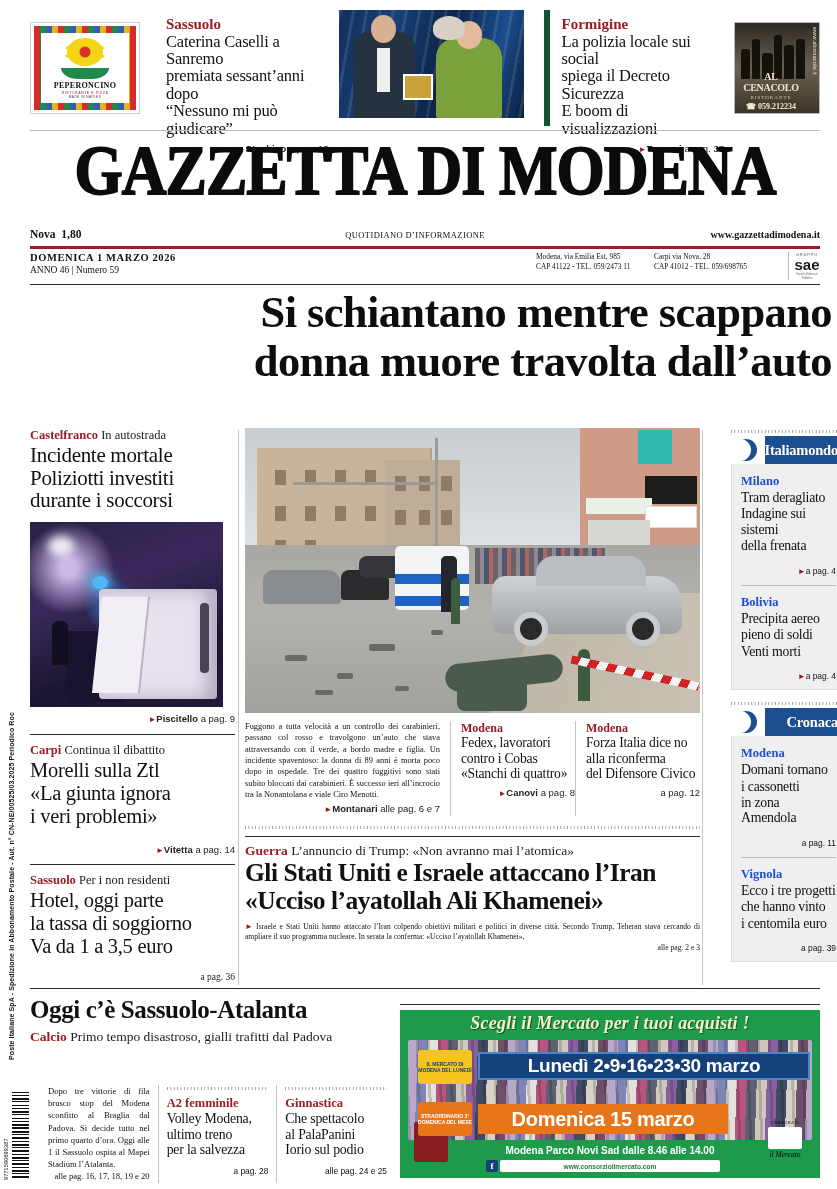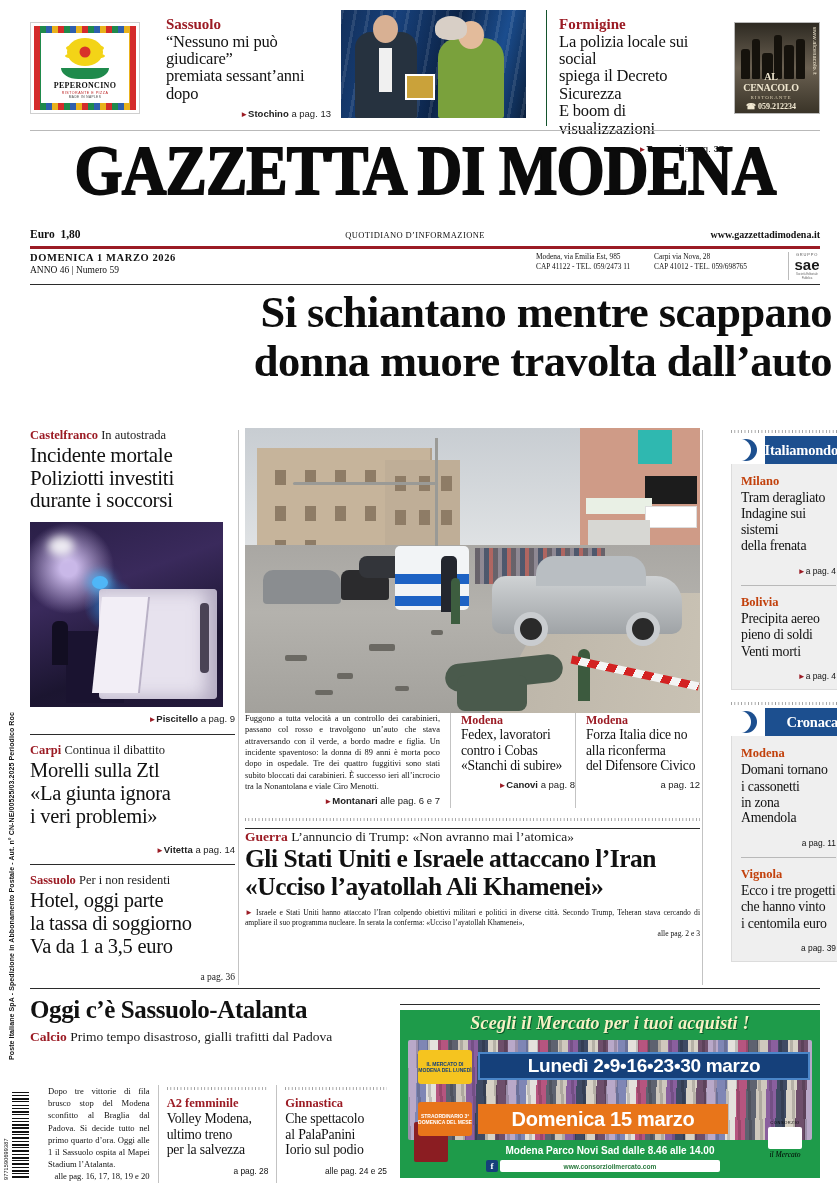--- a/index.html
+++ b/index.html
@@ -40,21 +40,21 @@
       width:30px; height:22px; border-radius:50%; background:#f3d417;
       box-shadow: 0 0 0 3px #f3d417, -12px -4px 0 -8px #f3d417, 12px -4px 0 -8px #f3d417,
                   -14px 4px 0 -9px #f3d417, 14px 4px 0 -9px #f3d417; }
   .pep-sun::after { content:""; position:absolute; left:50%; top:50%; transform:translate(-50%,-50%);
       width:11px; height:11px; border-radius:50%; background:#d8332a; }
   .pep-leaf { width:48px; height:11px; background:#1f8a4c; border-radius:0 0 22px 22px / 0 0 14px 14px; margin-top:1px; }
   .pep-name { font-family:"Liberation Serif",serif; font-weight:bold; font-size:8px; letter-spacing:.3px; color:#111; margin-top:2px; }
   .pep-sub { font-family:"Liberation Sans",sans-serif; font-size:3.6px; letter-spacing:.5px; color:#b22; margin-top:1px; }
   .pep-sub2 { font-family:"Liberation Sans",sans-serif; font-size:3.2px; letter-spacing:.4px; color:#444; }
 
-  .top-col { flex:1; padding:6px 10px 0 12px; border-left:1px solid #14532d; margin-left:20px; }
+  .top-col { flex:1; padding:6px 10px 0 12px; border-left:6px solid #14532d; margin-left:20px; }
   .top-col.first { border-left:none; margin-left:14px; }
   .top-head { font-size:16.5px; line-height:1.06; font-weight:normal; letter-spacing:-.2px; }
   .top-kick { font-size:15px; font-weight:bold; color:#9b1b24; line-height:1.1; }
 
   .top-photo { width:185px; height:108px; flex:0 0 185px; position:relative; overflow:hidden; background:#0e2746; }
   .top-photo .bgA { position:absolute; inset:0; background:
       linear-gradient(105deg,#12305c 0%,#17407a 28%,#0c2448 55%,#1b4d8e 80%,#0a1f3c 100%); }
   .top-photo .stripes { position:absolute; inset:0; background:
       repeating-linear-gradient(100deg, rgba(255,255,255,.10) 0 3px, transparent 3px 13px); }
   .tp-man { position:absolute; left:14px; bottom:0; width:62px; height:86px; background:#26323f; border-radius:16px 16px 2px 2px; }
@@ -167,44 +167,44 @@
   .bench2 { position:absolute; left:212px; bottom:2px; width:70px; height:36px; background:#4a5a4c; border-radius:8px; }
   .bollard { position:absolute; right:110px; bottom:12px; width:12px; height:52px; background:#3c5a3e; border-radius:6px 6px 0 0; }
   .bollard2 { position:absolute; left:206px; top:150px; width:9px; height:46px; background:#3d5d3f; border-radius:5px 5px 0 0; }
   .tape { position:absolute; right:0; bottom:36px; width:130px; height:8px; transform:rotate(12deg);
      background:repeating-linear-gradient(105deg,#d32222 0 9px,#f4f4f4 9px 18px); }
   .debris { position:absolute; background:#6b6963; border-radius:2px; }
   .darkcar { position:absolute; left:18px; top:142px; width:78px; height:34px; background:#8a8d90; border-radius:10px 14px 4px 4px; }
   .darkcar2 { position:absolute; left:96px; top:142px; width:48px; height:30px; background:#2b2b2d; border-radius:8px 10px 3px 3px; }
   .darkcar3 { position:absolute; left:114px; top:128px; width:52px; height:22px; background:#33353a; border-radius:8px; }
 
-  .mc-caption-wrap { display:flex; }
+  .mc-caption-wrap { display:flex; margin-top:8px; }
   .mc-caption { width:205px; padding-right:10px; font-family:"Liberation Serif",serif; font-size:8.4px;
      line-height:1.35; text-align:justify; }
   .mc-box { flex:1; padding-left:10px; border-left:1px solid #c3c3c3; }
   .mc-box.two { padding-left:10px; }
   .mb-kick { color:#9b1b24; font-weight:bold; font-size:12px; line-height:1.2; }
   .mb-head { font-family:"Liberation Serif",serif; font-size:13.6px; line-height:1.12; letter-spacing:-.2px; }
   .mc-dots { margin-top:8px; }
-  .mc-guerra { margin-top:7px; border-top:1px solid #2b2b2b; }
+  .mc-guerra { margin-top:7px; border-top:1px solid #2b2b2b; padding-top:6px; }
   .gk { font-size:13.5px; line-height:1.2; }
   .gh { font-family:"Liberation Serif",serif; font-weight:bold; font-size:25.5px; line-height:1.1; letter-spacing:-.5px; }
   .gsum { margin-top:6px; font-family:"Liberation Serif",serif; font-size:7.6px; line-height:1.35; text-align:justify; }
   .gsum .pg { display:block; text-align:right; }
 
   
   .sec-dots { margin-bottom:3px; }
   .sec-head { height:28px; background:#1c4f8f; display:flex; align-items:center; justify-content:flex-end;
      padding-right:8px; position:relative; }
   .sec-head .moon { position:absolute; left:0; top:0; width:34px; height:28px; background:#fff; }
   .sec-head .moon::before { content:""; position:absolute; left:4px; top:3px; width:22px; height:22px; border-radius:50%; background:#1c4f8f; }
   .sec-head .moon::after { content:""; position:absolute; left:-2px; top:3px; width:22px; height:22px; border-radius:50%; background:#fff; }
   .sec-head span { color:#fff; font-family:"Liberation Serif",serif; font-weight:bold; font-size:14.5px; letter-spacing:-.2px; }
   .sec-body { background:#efefef; padding:10px 9px 8px; border:1px solid #dcdcdc; border-top:none; }
-  .rc-kick { color:#c2410c; font-weight:bold; font-size:12.5px; line-height:1.2; }
+  .rc-kick { color:#1d4ed8; font-weight:bold; font-size:12.5px; line-height:1.2; }
   .rc-head { font-family:"Liberation Serif",serif; font-size:13.8px; line-height:1.12; letter-spacing:-.25px; margin-top:1px; }
   .rc-pg { text-align:right; font-family:"Liberation Sans",sans-serif; font-size:8.4px; margin-top:12px; }
   .rc-sep { border-top:1px solid #b9b9b9; margin:9px 0 9px; }
 
   
   .bot-rule { position:absolute; left:30px; top:988px; width:790px; height:1px; background:#2b2b2b; }
   .bot-left { position:absolute; left:30px; top:996px; width:365px; }
   .bh { font-family:"Liberation Serif",serif; font-weight:bold; font-size:25px; line-height:1.12; letter-spacing:-.4px; }
   .bkick { margin-top:5px; font-size:13.5px; line-height:1.2; }
   .bot-cols { position:absolute; left:30px; top:1085px; width:365px; display:flex; }
@@ -281,22 +281,23 @@
         <div class="pep-sun"></div>
         <div class="pep-leaf"></div>
         <div class="pep-name">PEPERONCINO</div>
         <div class="pep-sub">RISTORANTE E PIZZA</div>
         <div class="pep-sub2">MADE IN NAPLES</div>
       </div>
     </div>
 
     <div class="top-col first">
       <div class="top-kick">Sassuolo</div>
+      <div class="top-head">Caterina Caselli a Sanremo</div>
+      <div class="top-head">premiata sessant’anni dopo</div>
       <div class="top-head">“Nessuno mi può giudicare”</div>
-      <div class="top-head">premiata sessant’anni dopo</div>
       <div class="byline" style="margin-top:6px;">
         <span class="arrow">►</span><b>Stochino</b>
         <span>a pag. 13</span>
       </div>
     </div>
 
     <div class="top-photo">
       <div class="bgA"></div>
       <div class="stripes"></div>
       <div class="tp-man"></div>
@@ -332,21 +333,21 @@
   </div>
 
   <div class="rule" style="position:absolute;left:30px;top:130px;width:790px;"></div>
 
   <div class="masthead">
     <div class="mast-title">GAZZETTA DI MODENA</div>
   </div>
 
   <div class="mast-row">
     <div class="mast-euro">
-      <span>Euro</span>
+      <span>Nova</span>
       &nbsp;<span>1,80</span>
     </div>
     <div class="mast-sub">QUOTIDIANO D’INFORMAZIONE</div>
     <div class="mast-web">www.gazzettadimodena.it</div>
   </div>
   <div class="mast-rule"></div>
 
   <div class="info-row">
     <div class="info-left">
       <div class="info-date">DOMENICA 1 MARZO 2026</div>
@@ -500,21 +501,21 @@
         <span class="byline" style="display:block;margin-top:3px;">
           <span class="arrow">►</span><b>Montanari</b>
           <span>alle pag. 6 e 7</span>
         </span>
       </div>
 
       <div class="mc-box">
         <div class="mb-kick">Modena</div>
         <div class="mb-head">Fedex, lavoratori</div>
         <div class="mb-head">contro i Cobas</div>
-        <div class="mb-head">«Stanchi di subire»</div>
+        <div class="mb-head">«Stanchi di quattro»</div>
         <div class="byline" style="margin-top:6px;">
           <span class="arrow">►</span><b>Canovi</b>
           <span>a pag. 8</span>
         </div>
       </div>
 
       <div class="mc-box two">
         <div class="mb-kick">Modena</div>
         <div class="mb-head">Forza Italia dice no</div>
         <div class="mb-head">alla riconferma</div>

